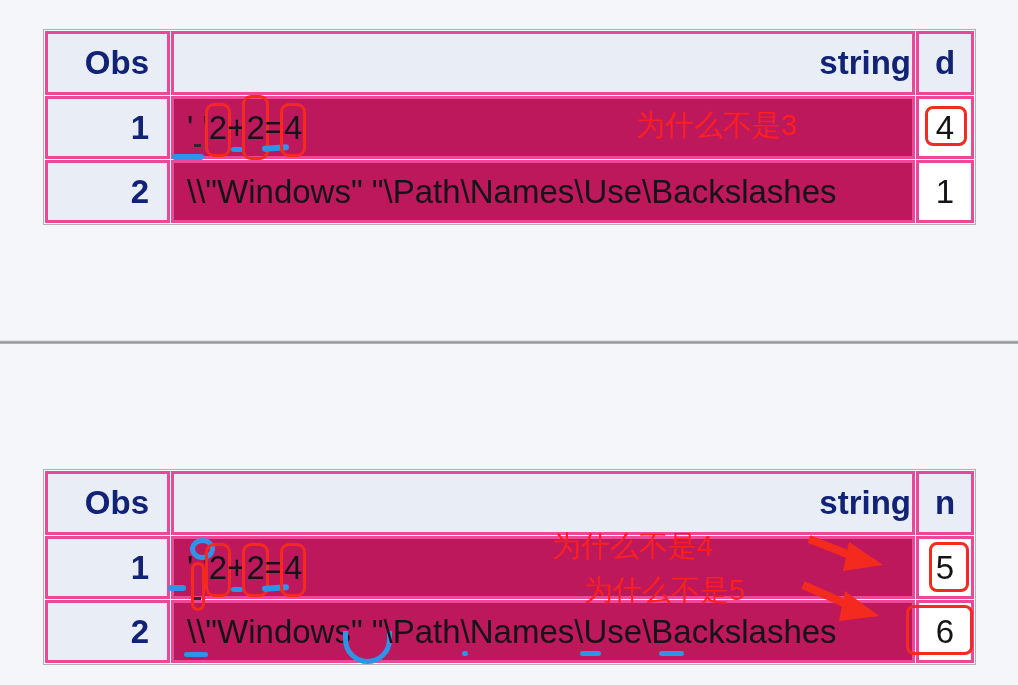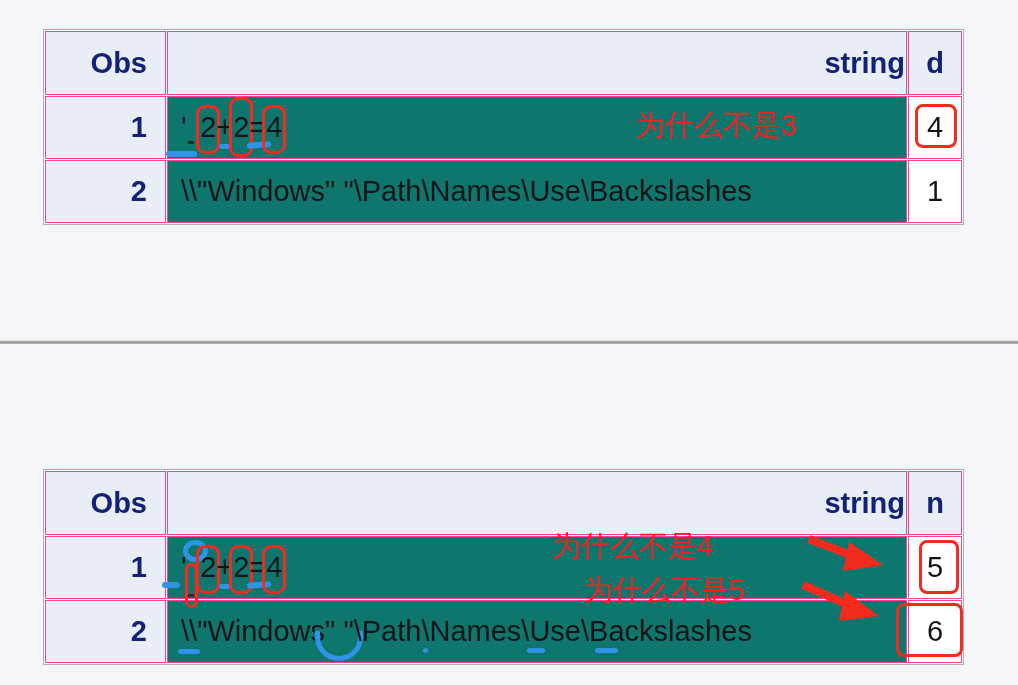--- a/index.html
+++ b/index.html
@@ -9,31 +9,31 @@
     font-family:"Liberation Sans", sans-serif;
   }
   
   table.sas{
     position:absolute; left:43px;
     border-collapse:separate; border-spacing:1px;
     background:#ffffff; border:1px solid #aeb2b6;
     table-layout:fixed;
   }
   table.sas th, table.sas td{
-    border:1px solid #ec4899; font-size:29px; vertical-align:middle;
+    border:3px solid #ec4899; font-size:33px; vertical-align:middle;
     overflow:visible;
   }
   th.h{ background:#e9eef6; color:#112277; font-weight:bold; }
   th.obs-h{ width:100px; text-align:right; padding-right:18px; }
   th.str-h{ width:724px; text-align:right; padding-left:13px; }
   th.val-h{ width:50px; text-align:center; }
   tr.hr-row{ height:64px; }
   tr.d-row{ height:63px; }
   td.obs{ background:#e9eef6; color:#112277; font-weight:bold; text-align:right; padding-right:18px; }
-  td.str{ background:#0f766e; color:#141418; text-align:left; padding-left:13px; white-space:nowrap; }
+  td.str{ background:#be185d; color:#141418; text-align:left; padding-left:13px; white-space:nowrap; }
   td.val{ background:#ffffff; color:#141418; text-align:center; position:relative; }
   
   .seg{ position:relative; white-space:pre; display:inline-block; }
   .grp{ position:relative; white-space:pre; display:inline-block; }
   
   .rbox::after{
     content:""; position:absolute; left:-4px; right:-4px; top:-6px; bottom:-10px;
     border:3px solid #f42a1e; border-radius:9px; pointer-events:none;
   }
   .rtall::after{ top:-14px; bottom:-13px; }

